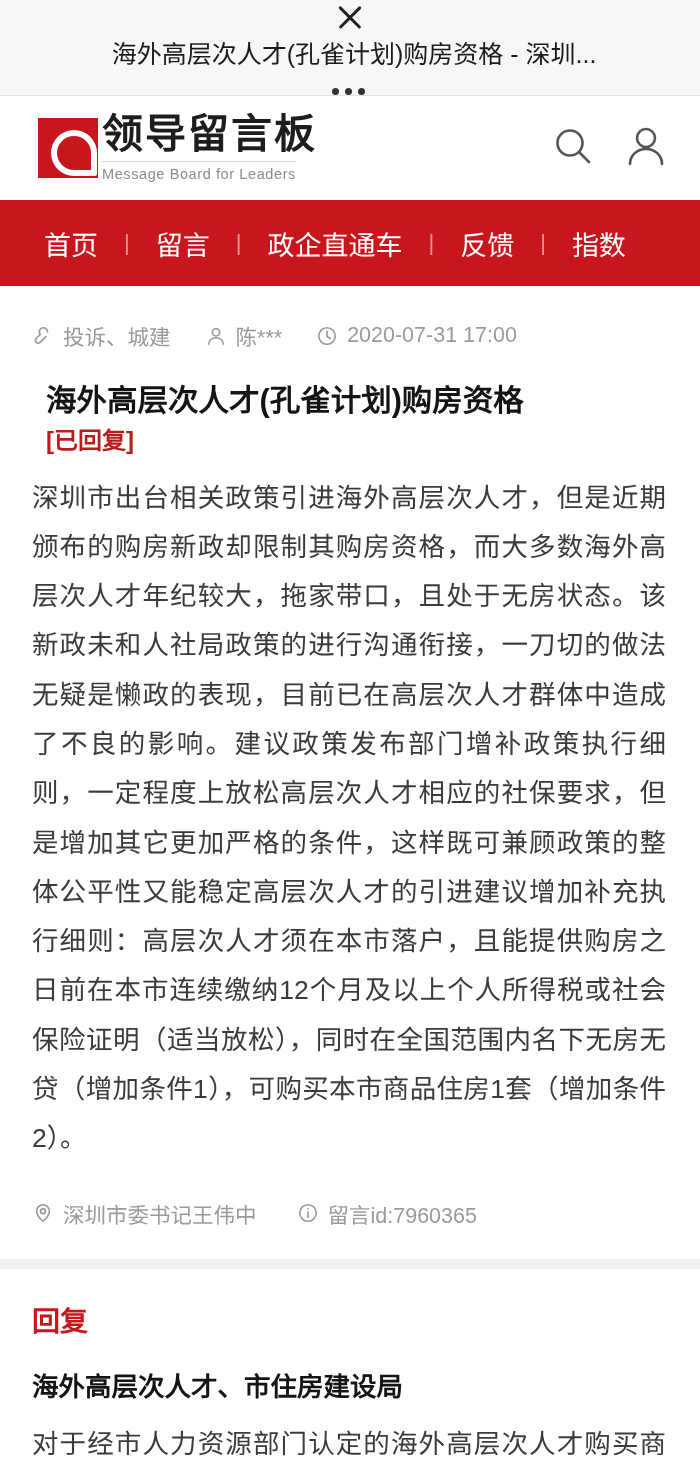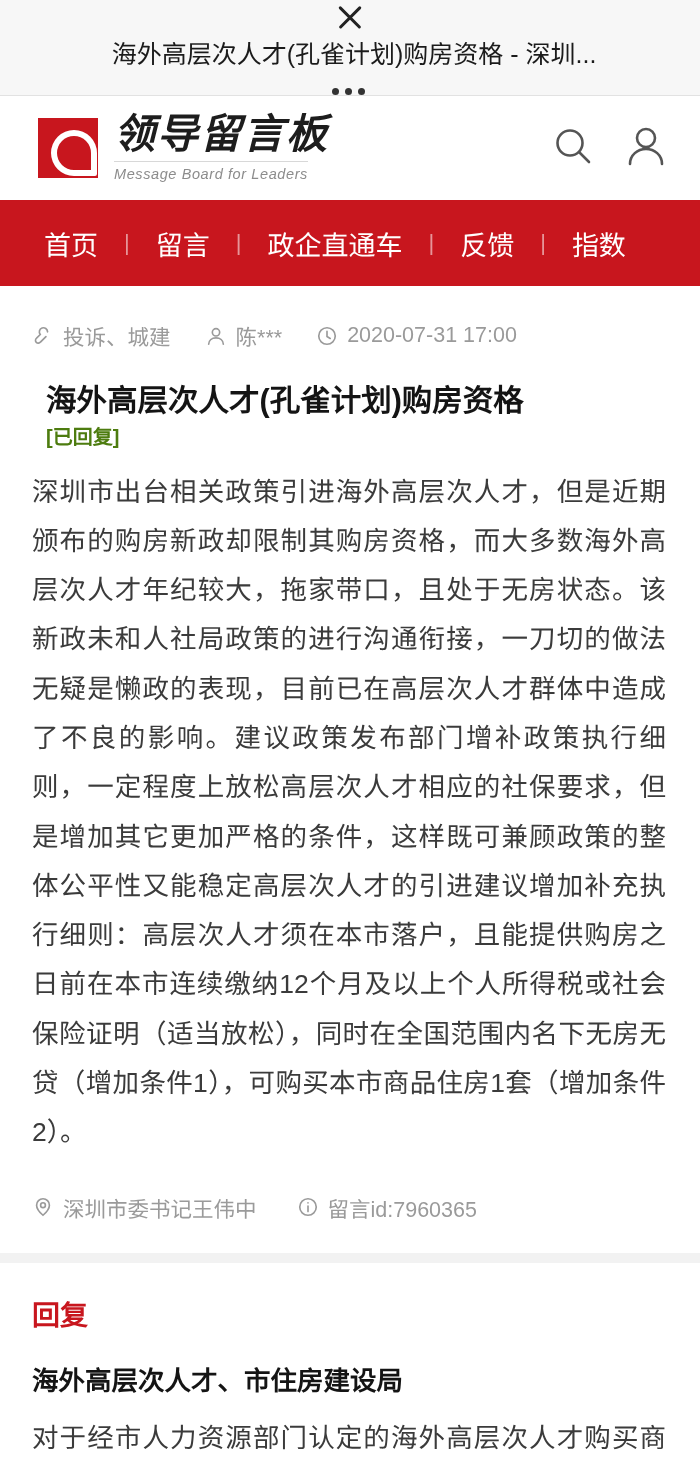--- a/index.html
+++ b/index.html
@@ -87,21 +87,21 @@
     flex: 0 0 60px;
   }
   .logo-mark:after {
     content: "";
     position: absolute;
     left: 13px; top: 12px;
     width: 34px; height: 34px;
     border: 6px solid #fff;
     border-radius: 50% 50% 2px 50%;
   }
-  .logo-text { margin-left: 16px; font-style: italic; }
+  .logo-text { margin-left: 4px; }
   .logo-cn {
     font-size: 41px;
     font-weight: 700;
     color: #1d1d1d;
     letter-spacing: 2px;
     line-height: 1.05;
   }
   .logo-en {
     font-size: 14.5px;
     color: #8c8c8c;
@@ -158,22 +158,22 @@
     flex-direction: column;
   }
   .post-title {
     font-size: 30.5px;
     font-weight: 700;
     color: #141414;
     line-height: 1.3;
   }
   .status-badge {
     margin-left: 14px;
-    color: #4d7c0f;
-    font-size: 20px;
+    color: #b91c1c;
+    font-size: 24px;
     font-weight: 700;
     white-space: nowrap;
   }
 
   
   .post-body {
     margin-top: 18px;
     padding: 0 4px 0 2px;
     font-size: 26.5px;
     line-height: 1.86;

